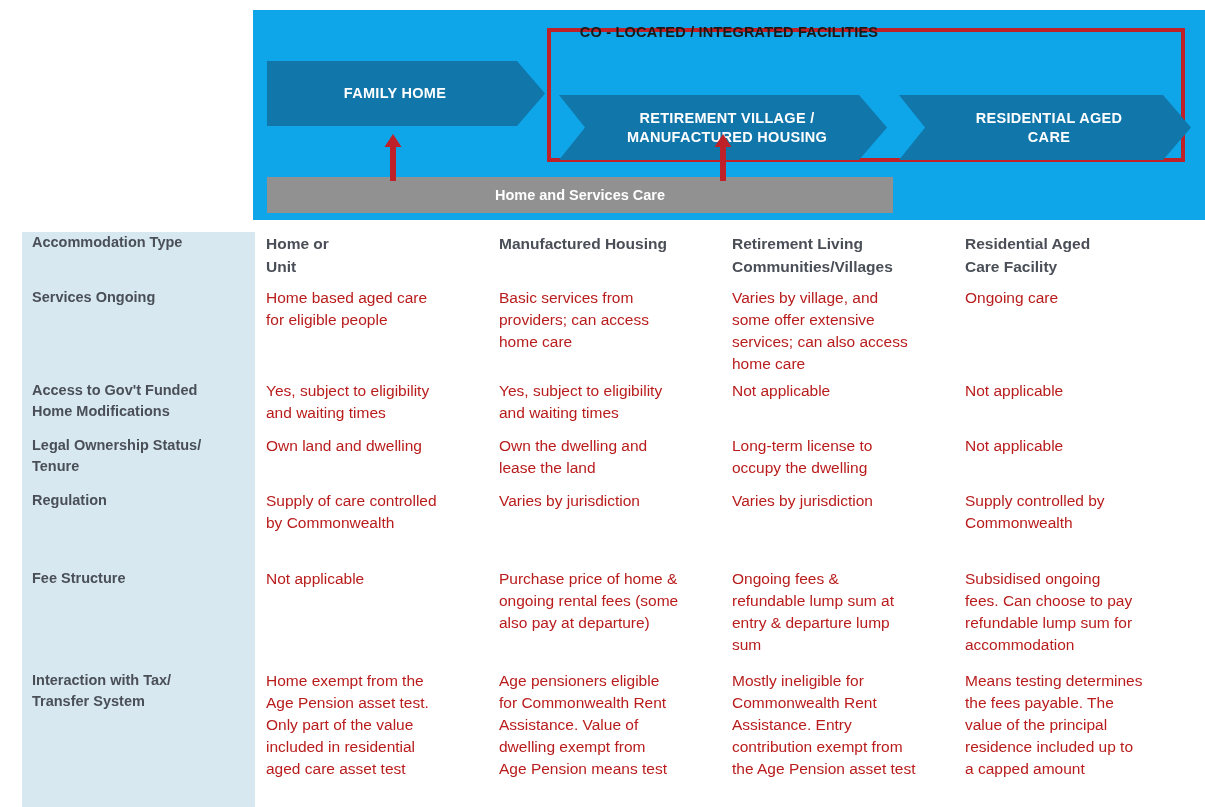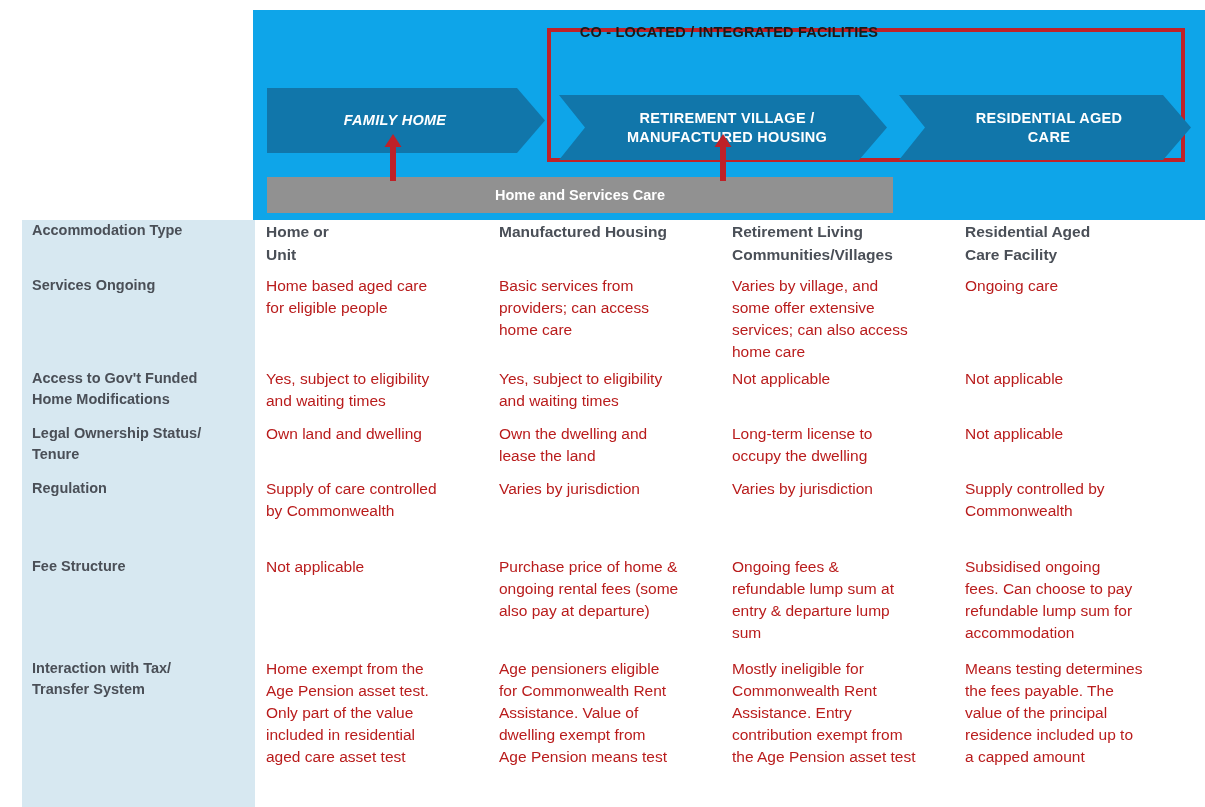--- a/index.html
+++ b/index.html
@@ -70,21 +70,21 @@
     padding-right: 22px;
   }
   
   .chev-notch {
     clip-path: polygon(0 0, calc(100% - 28px) 0, 100% 50%, calc(100% - 28px) 100%, 0 100%, 26px 50%);
     padding-left: 30px;
     padding-right: 22px;
     margin-top: 24px;
   }
 
-  #chev-family  { left: 14px;  top: 78px; width: 278px; font-style: italic; }
+  #chev-family  { left: 14px;  top: 51px; width: 278px; }
   #chev-village { left: 306px; top: 61px; width: 328px; }
   #chev-aged    { left: 646px; top: 61px; width: 292px; }
 
   #graybar {
     position: absolute;
     left: 14px;
     top: 167px;
     width: 626px;
     height: 36px;
     background: #919191;
@@ -98,21 +98,21 @@
   }
 
   .up-arrow { position: absolute; z-index: 8; }
   #arrow-1 { left: 131px; top: 124px; }
   #arrow-2 { left: 461px; top: 124px; }
 
   
   #table {
     position: absolute;
     left: 0;
-    top: 220px;
+    top: 232px;
     width: 1205px;
     height: 574px;
   }
   #label-col-bg {
     position: absolute;
     left: 22px;
     top: 0;
     width: 233px;
     height: 587px;
     background: #d7e8f1;

